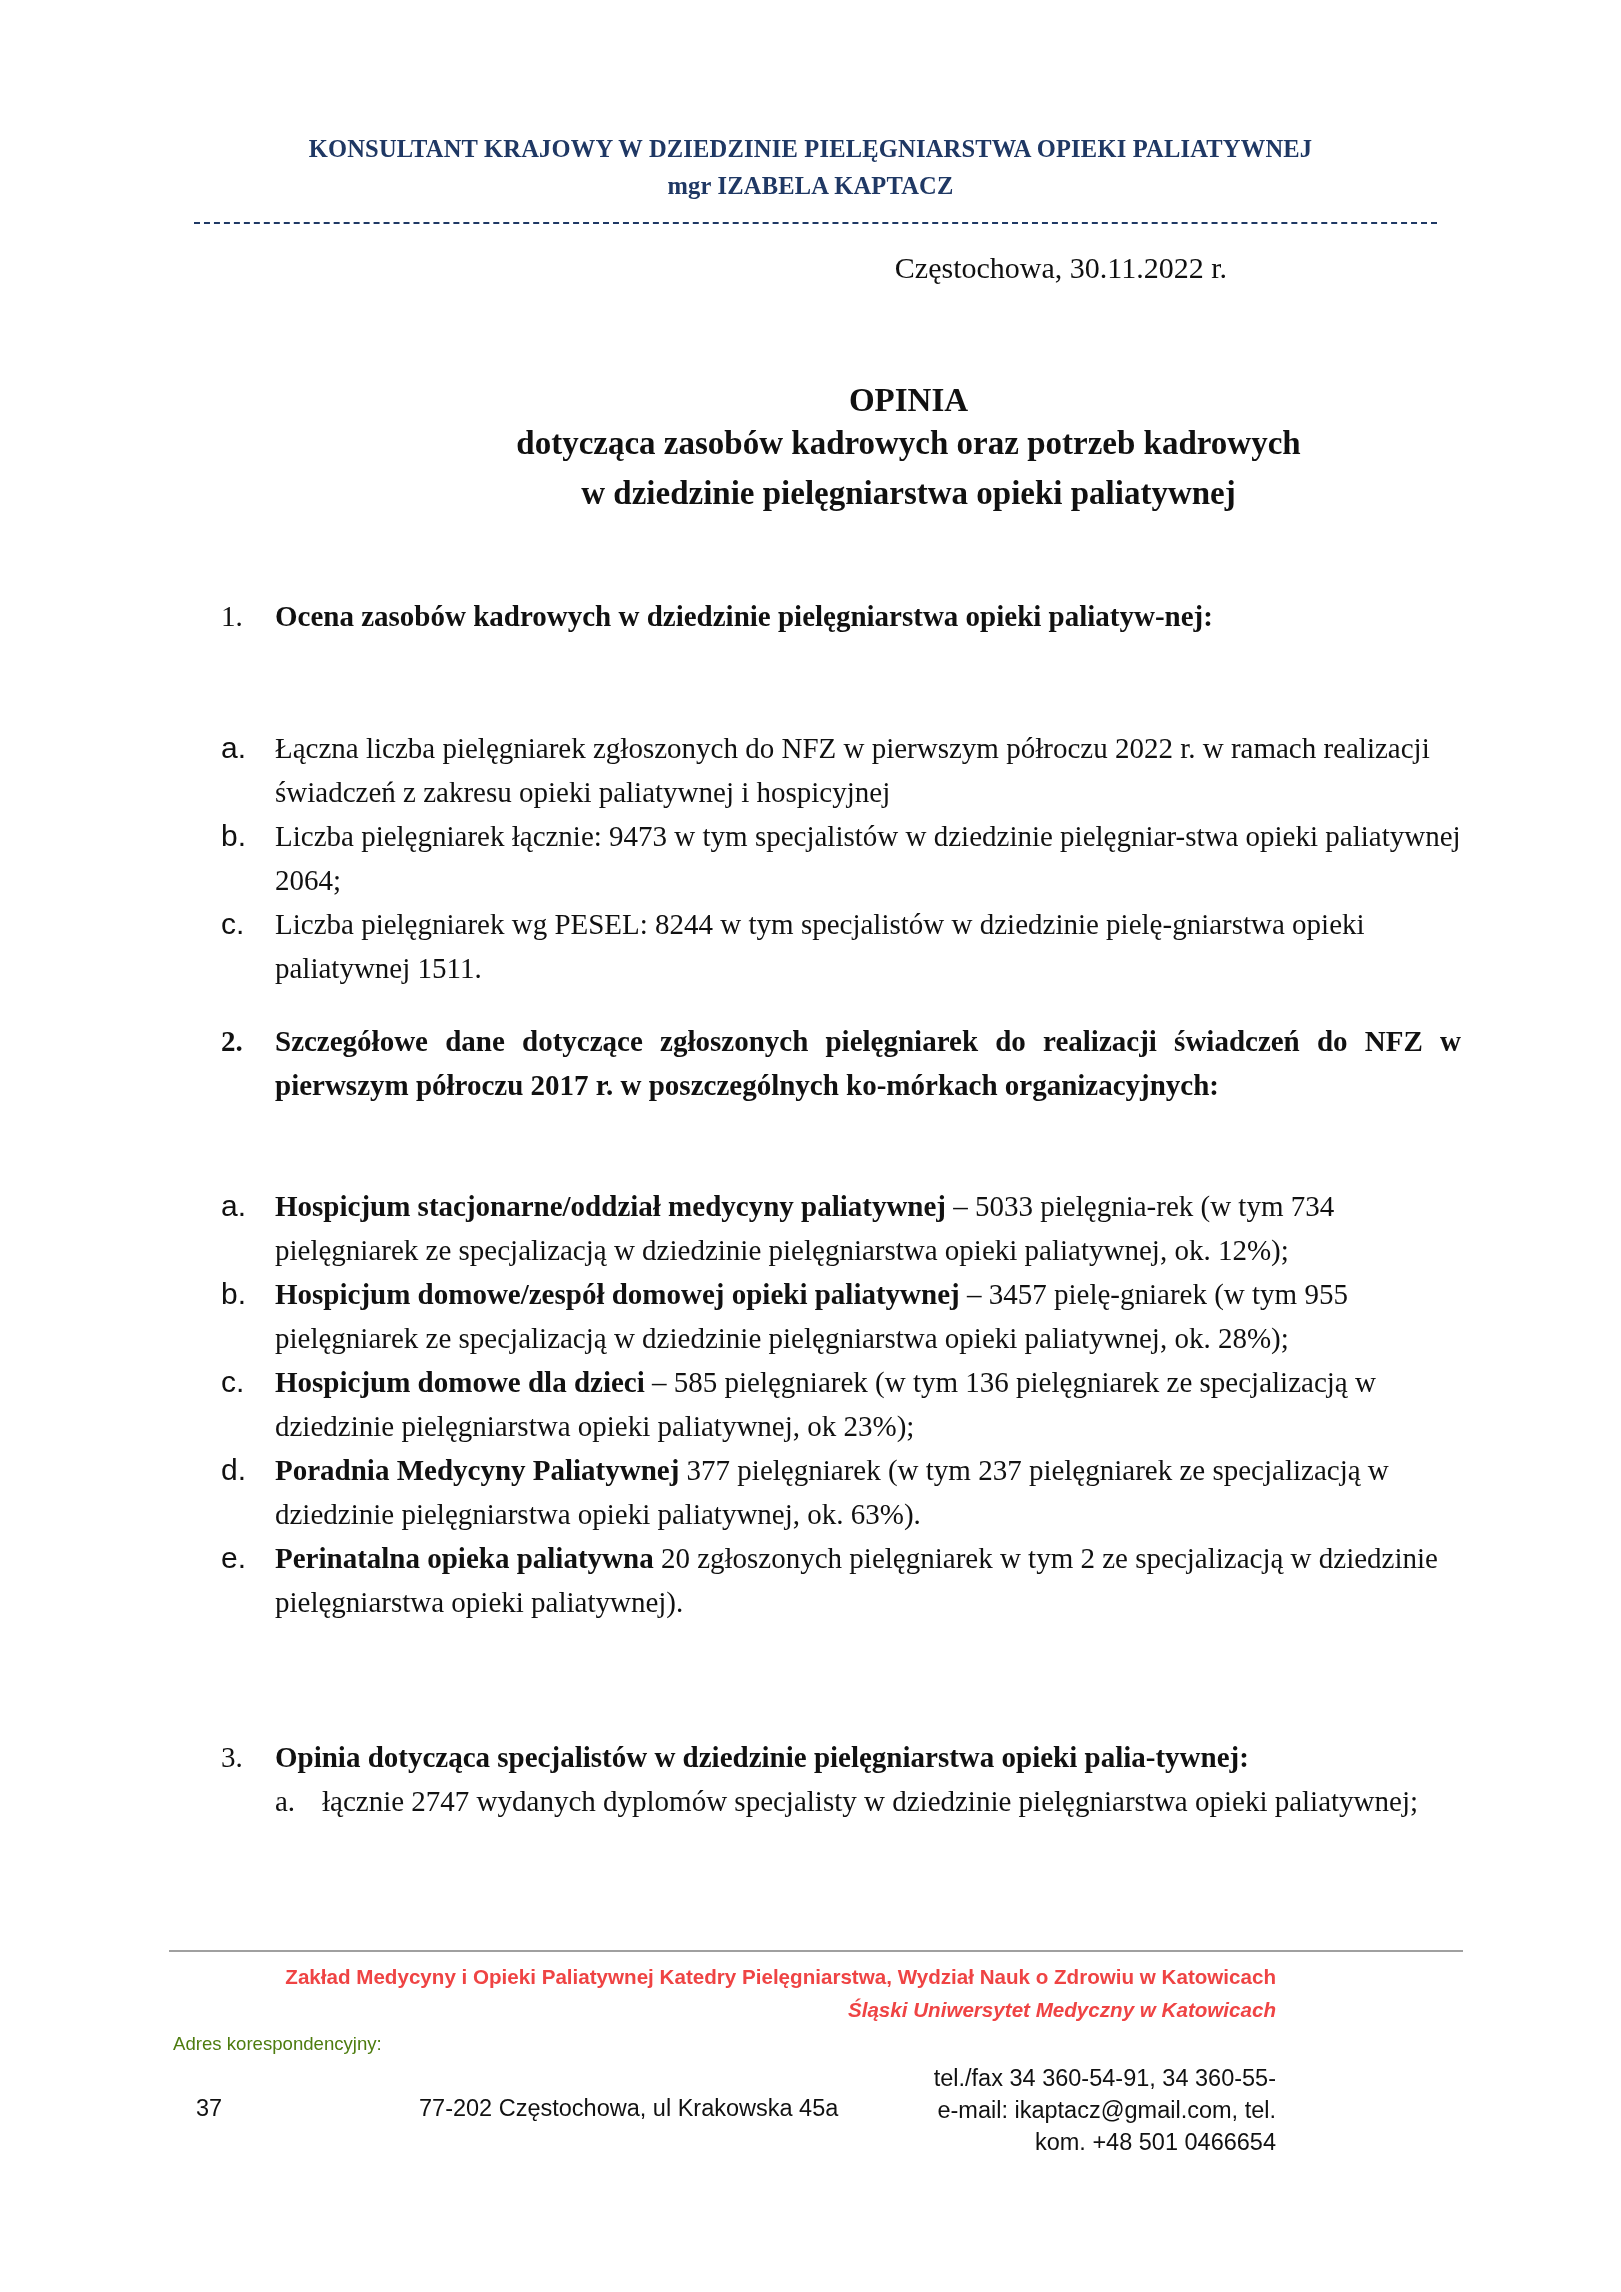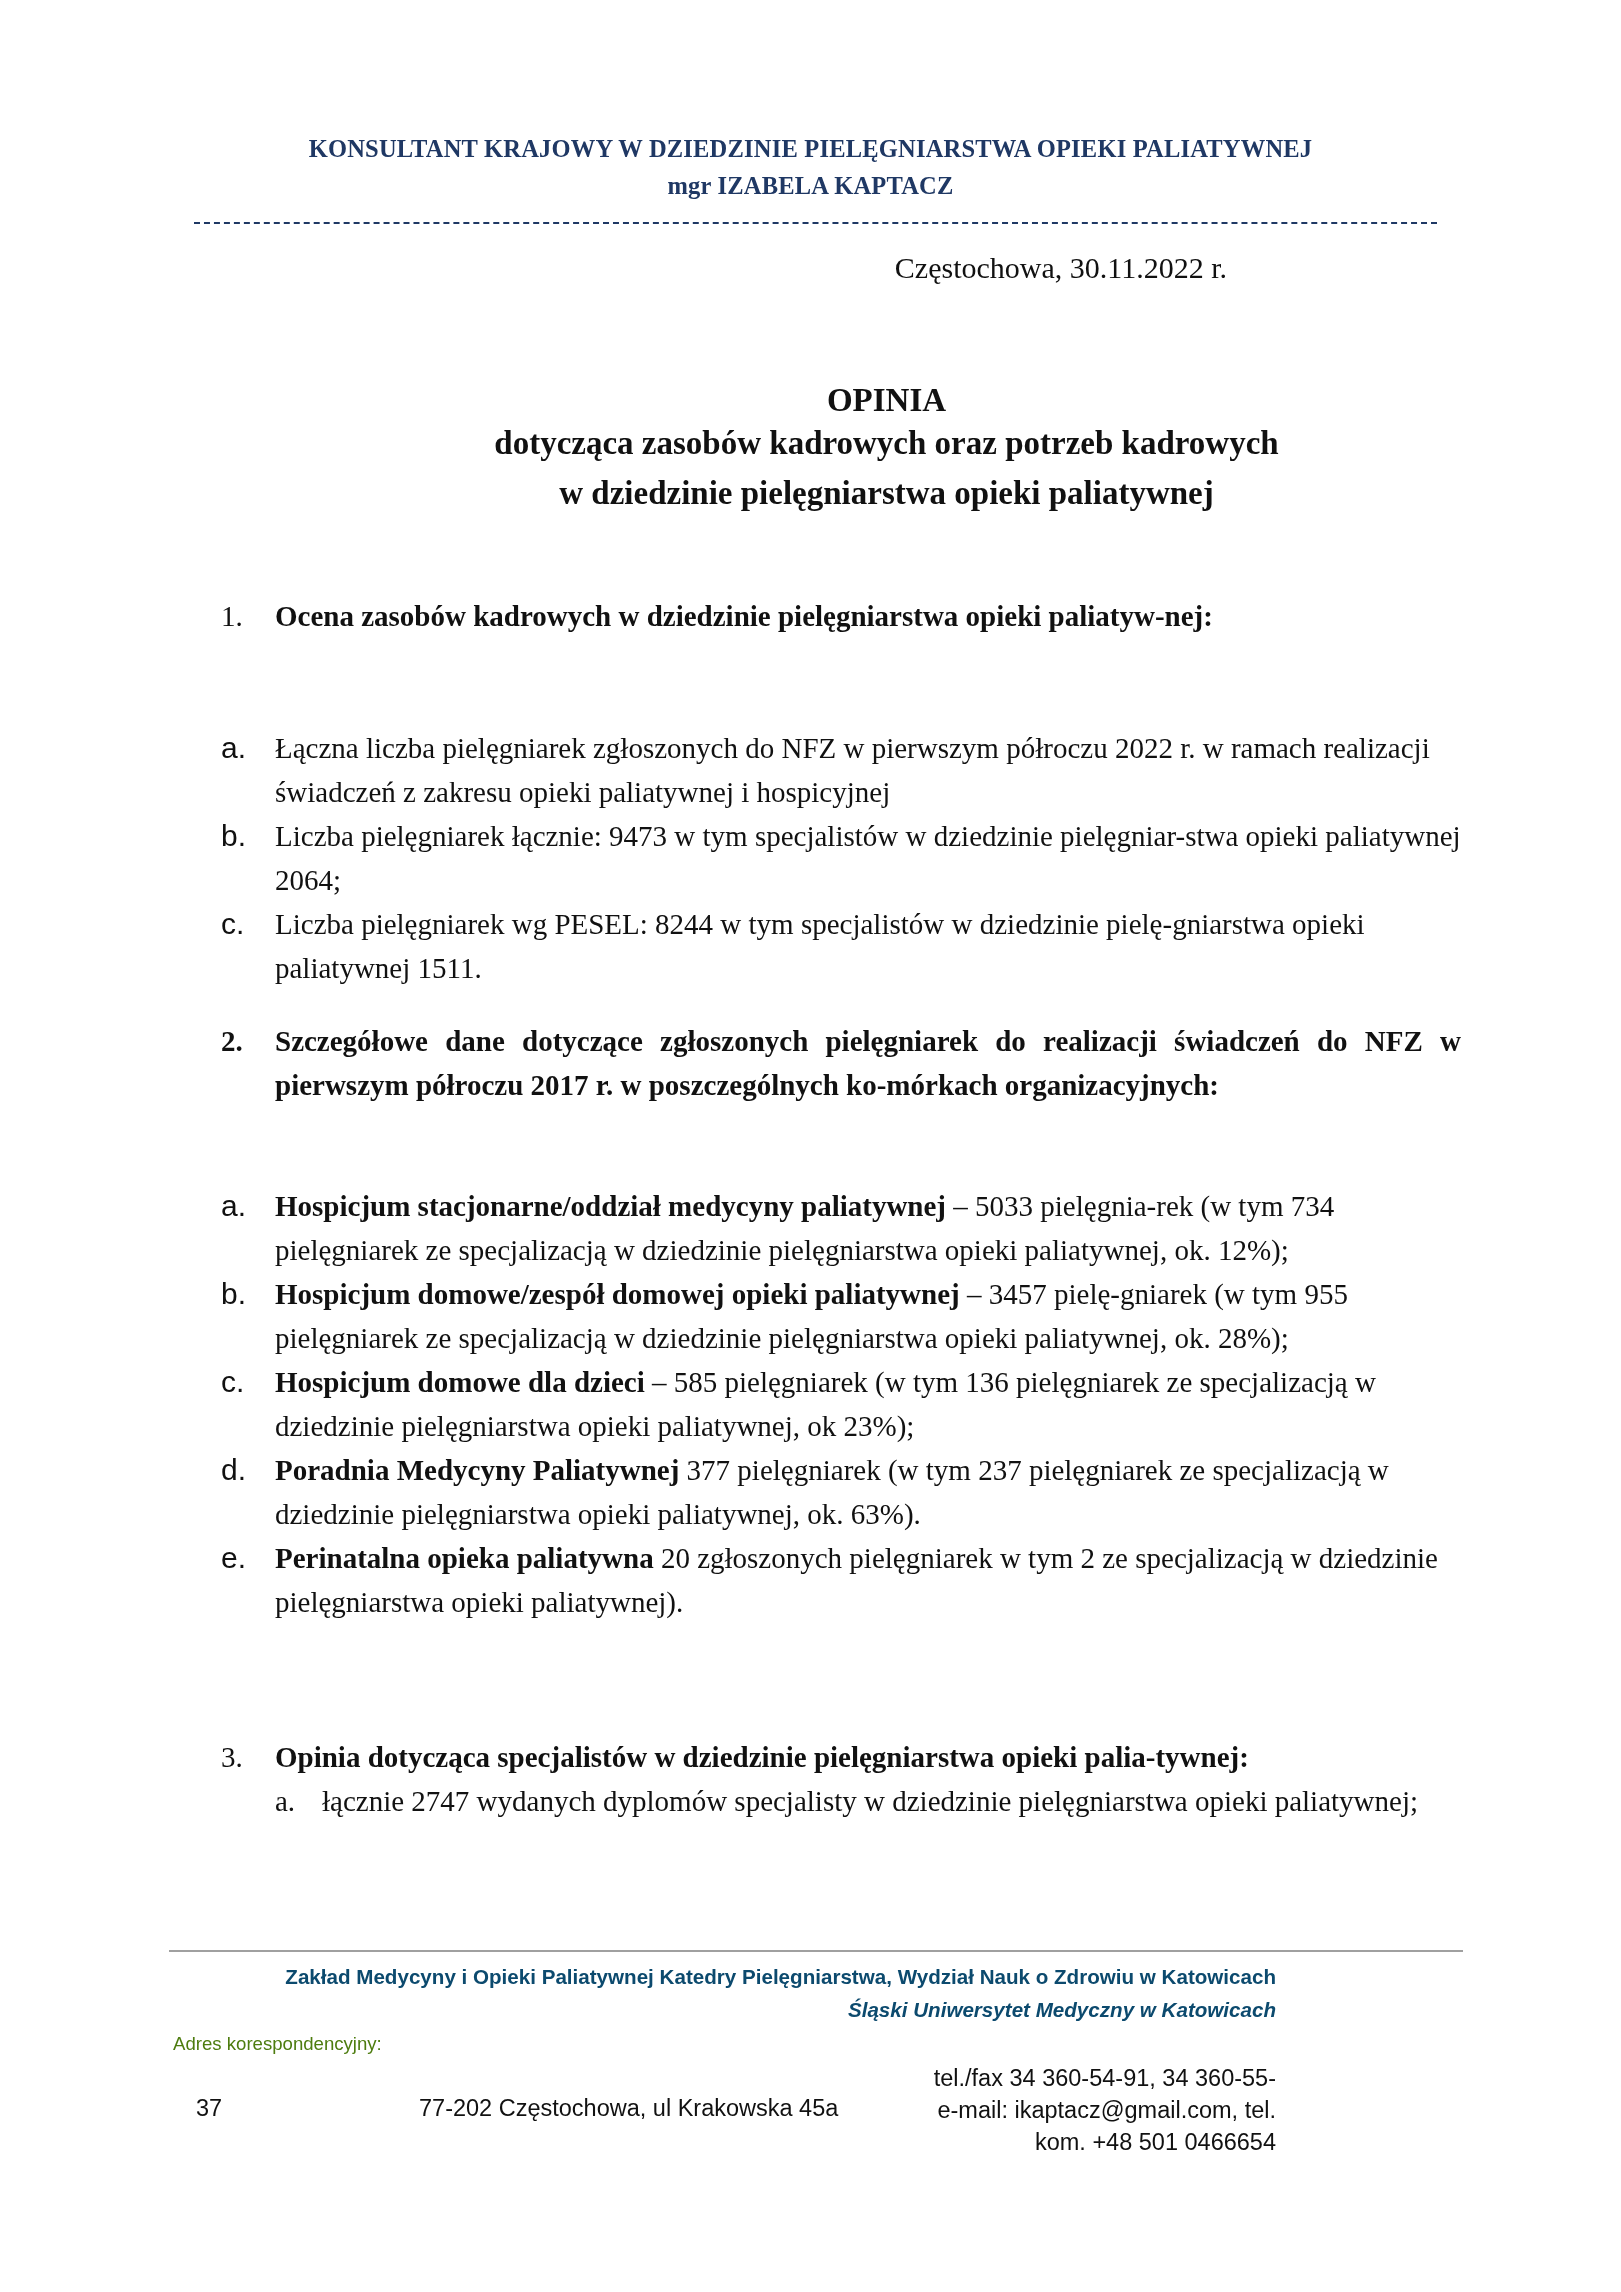--- a/index.html
+++ b/index.html
@@ -9,41 +9,41 @@
 
   .hdr { position: absolute; left: 147px; width: 1327px; text-align: center;
          color: #1f3864; font-family: "Liberation Serif", serif; font-weight: bold; font-size: 24.5px; letter-spacing: 0.2px; }
   .hdr.l1 { top: 135px; }
   .hdr.l2 { top: 172px; }
   .dash { position: absolute; left: 194px; top: 222px; width: 1243px; height: 0;
           border-top: 2.9px dashed #1f3864; }
 
   .date { position: absolute; right: 212px; top: 251px; font-size: 30px; font-family: "Liberation Serif", serif; }
 
-  .title { position: absolute; left: 372px; width: 1029px; text-align: center; font-weight: bold;
+  .title { position: absolute; left: 394px; width: 1029px; text-align: center; font-weight: bold;
            font-family: "Liberation Serif", serif; font-size: 33px; }
   .title.t1 { top: 382px; }
   .title.t2 { top: 425px; }
   .title.t3 { top: 475px; }
 
   .body { position: absolute; left: 221px; width: 1240px; font-family: "Liberation Serif", serif; font-size: 29px; line-height: 44px; }
   .sec { position: relative; margin: 0; }
   .num { position: absolute; left: 0; }
   .sec-text { display: block; margin-left: 54px; font-weight: bold; }
   .sec-text.justify { text-align: justify; }
   .item { position: relative; }
   .mk { position: absolute; left: 0; font-family: "Liberation Sans", sans-serif; font-size: 30px; }
   .mk.serif { font-family: "Liberation Serif", serif; font-size: 29px; }
   .it { display: block; margin-left: 54px; }
   .it b { font-weight: bold; }
   .sub { margin-left: 54px; position: relative; }
   .sub .it { margin-left: 47px; }
 
   .frule { position: absolute; left: 169px; top: 1950px; width: 1294px; height: 0; border-top: 2px solid #a0a0a0; }
-  .ftr { position: absolute; right: 163px; text-align: right; color: #0c4a6e; font-weight: bold;
+  .ftr { position: absolute; right: 163px; text-align: right; color: #ef4444; font-weight: bold;
          font-family: "Liberation Sans", sans-serif; font-size: 20.6px; }
   .ftr.f1 { top: 1965px; }
   .ftr.f2 { top: 1998px; font-style: italic; }
   .adr-label { position: absolute; left: 173px; top: 2033px; font-family: "Liberation Sans", sans-serif; font-size: 18.6px; color: #4d7c0f; }
   .adr { position: absolute; left: 196px; font-family: "Liberation Sans", sans-serif; font-size: 23.5px; color: #111; }
   .adr.a1 { top: 2062px; }
   .adr.a2 { top: 2095px; width: 716px; }
   .adr.a2 .right { position: absolute; left: 223px; }
   .contact { position: absolute; right: 163px; text-align: right; font-family: "Liberation Sans", sans-serif; font-size: 23.5px; line-height: 32px; top: 2062px; }
 </style>

